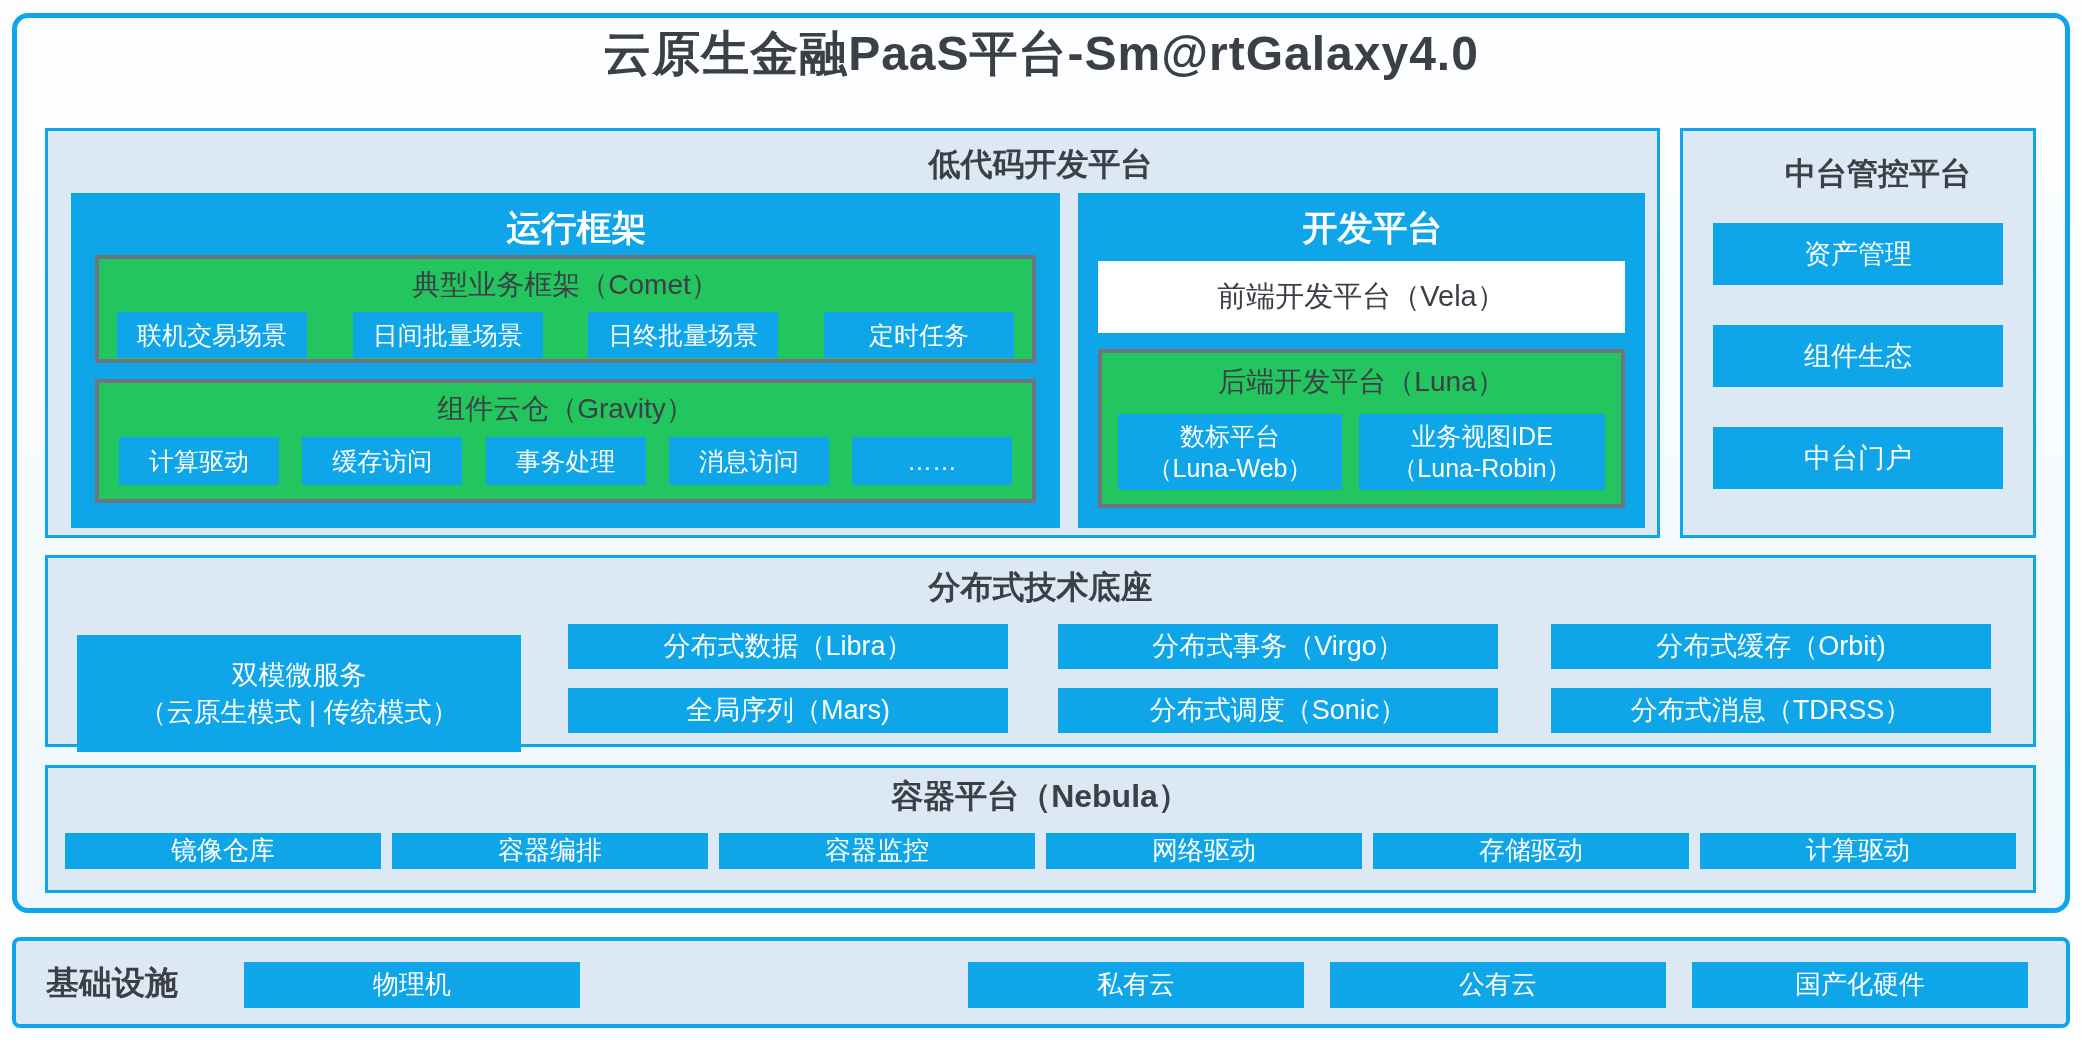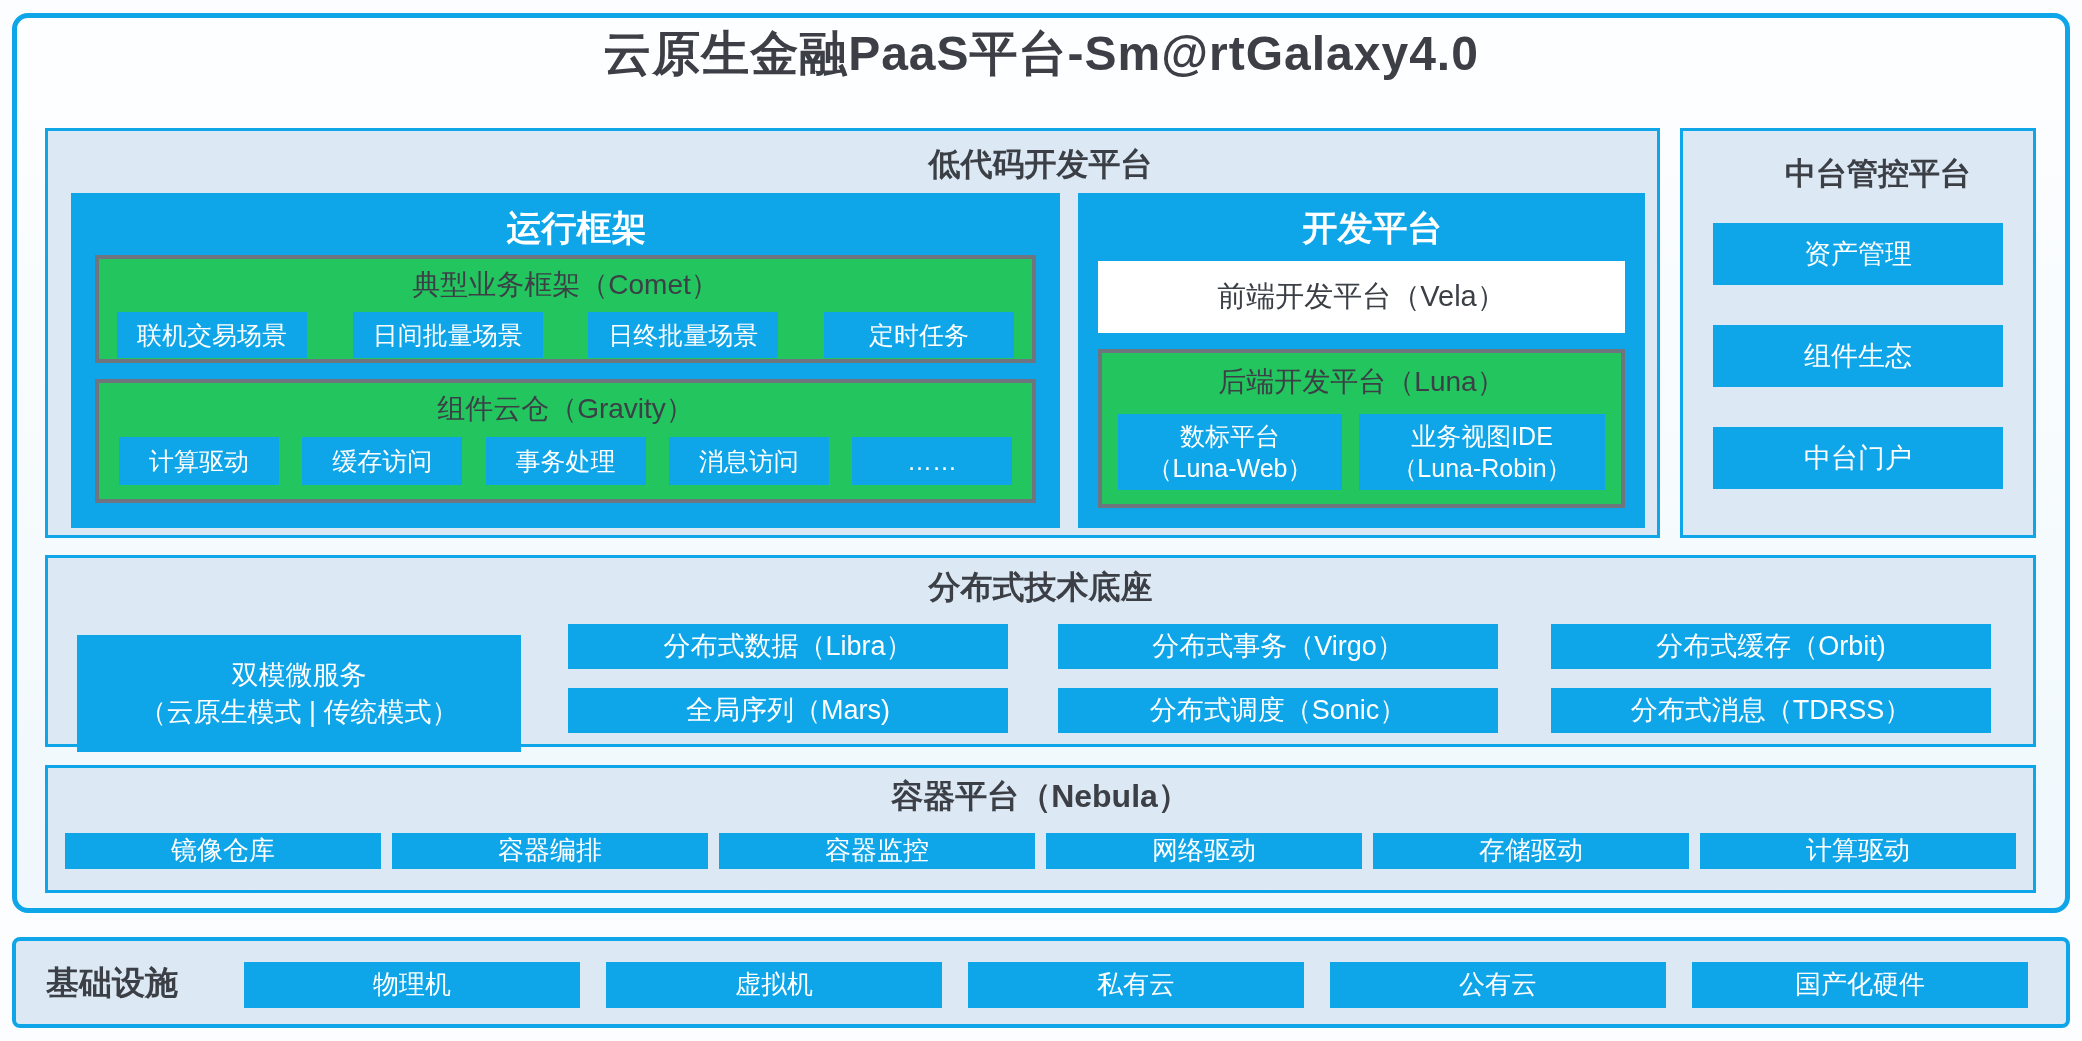--- a/index.html
+++ b/index.html
@@ -196,19 +196,18 @@
       <div class="item-btn">容器监控</div>
       <div class="item-btn">网络驱动</div>
       <div class="item-btn">存储驱动</div>
       <div class="item-btn">计算驱动</div>
     </div>
   </div>
 
   <div class="panel panel-infra">
     <div class="infra-label">基础设施</div>
     <div class="item-btn infra-btn if1">物理机</div>
-    <div class="item-btn infra-btn if2">虚拟机</div>
     <div class="item-btn infra-btn if3">私有云</div>
     <div class="item-btn infra-btn if4">公有云</div>
     <div class="item-btn infra-btn if5">国产化硬件</div>
   </div>
 
 </div>
 
 </body></html>

